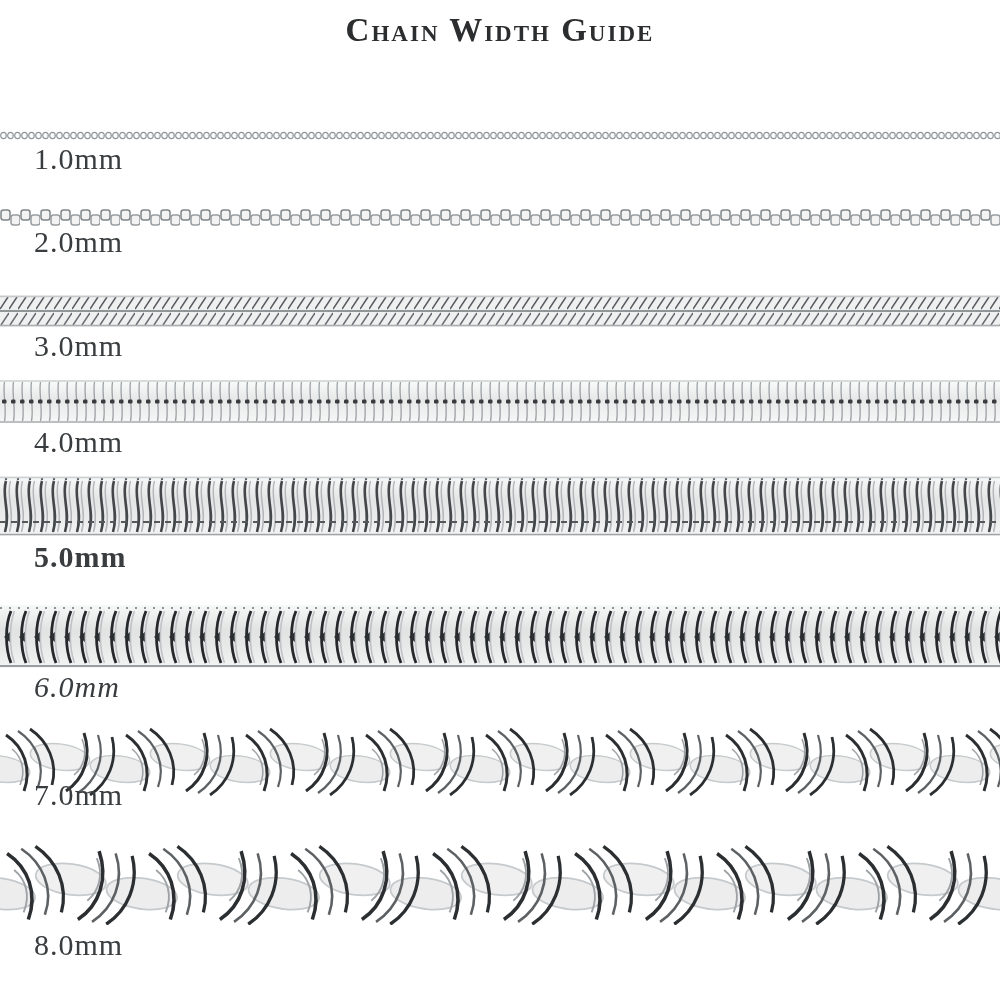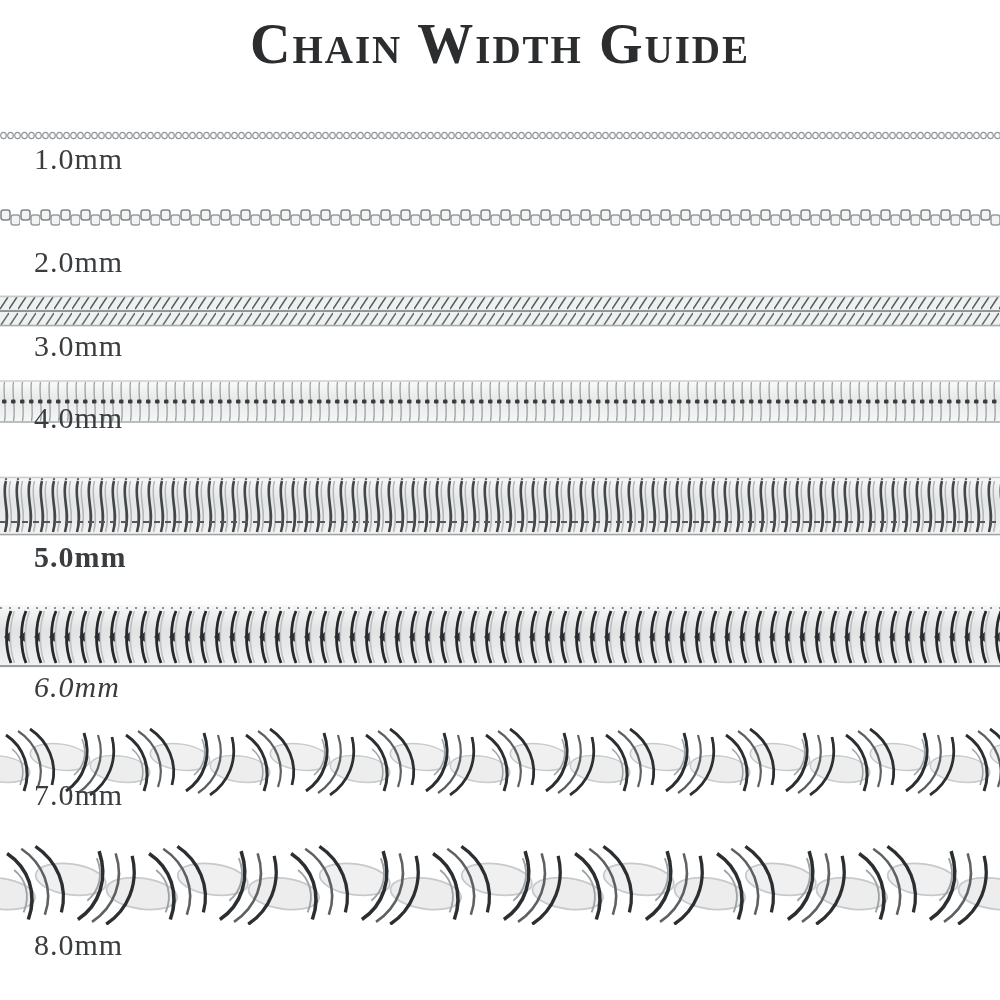--- a/index.html
+++ b/index.html
@@ -11,21 +11,21 @@
   .page {
     position: relative;
     width: 1000px; height: 1000px;
     background: #ffffff;
     overflow: hidden;
   }
   .page-title {
     position: absolute;
     top: 12px; left: 0; width: 1000px;
     text-align: center;
-    font-size: 56px;
+    font-size: 33px;
     font-weight: 600;
     font-variant: small-caps;
     letter-spacing: 2px;
     color: #2b2d2f;
     margin: 0;
   }
   .chain {
     position: absolute;
     left: 0; width: 1000px;
     display: block;
@@ -42,23 +42,23 @@
   
   #chain1 { top: 129px; }
   #chain2 { top: 207px; }
   #chain3 { top: 295px; }
   #chain4 { top: 380px; }
   #chain5 { top: 476px; }
   #chain6 { top: 605px; }
   #chain7 { top: 727px; }
   #chain8 { top: 844px; }
   #label1 { top: 144px; }
-  #label2 { top: 247px; }
+  #label2 { top: 227px; }
   #label3 { top: 331px; font-family: Liberation Serif, serif; }
-  #label4 { top: 403px; }
+  #label4 { top: 427px; }
   #label5 { top: 542px; font-weight: bold; }
   #label6 { top: 672px; font-style: italic; }
   #label7 { top: 780px; }
   #label8 { top: 930px; }
 </style>
 </head>
 <body>
 
 <div class="page">
 

